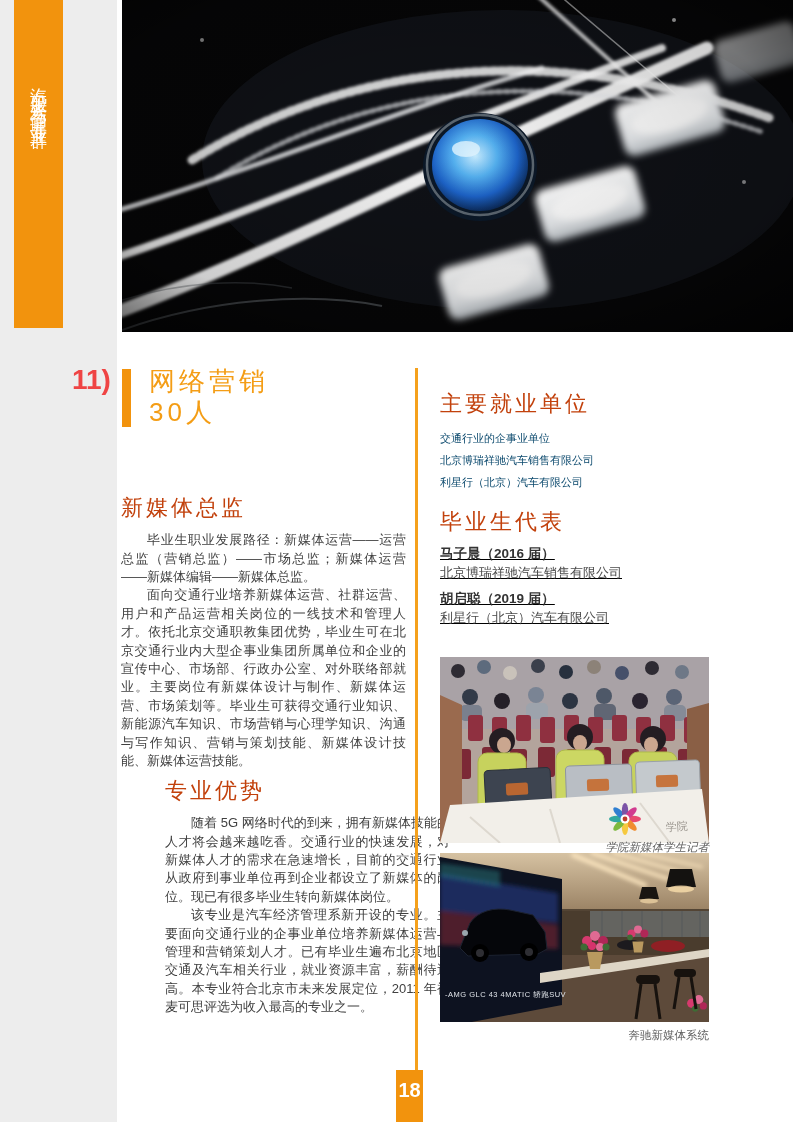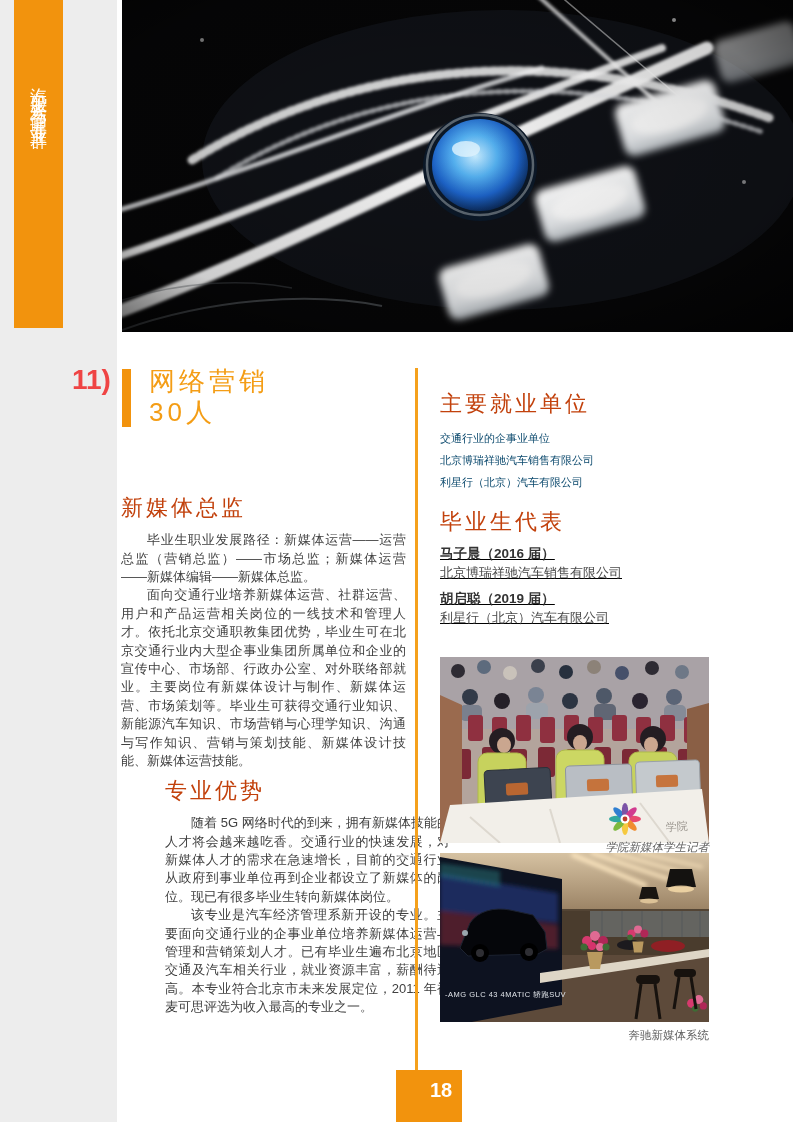--- a/index.html
+++ b/index.html
@@ -47,21 +47,21 @@
   
   .career{left:121px;top:496px;width:285px;}
   .advantages{left:121px;top:779px;width:285px;margin-left:44px;}
   .body-para{
     margin:0;color:#404040;font-size:13px;line-height:18.4px;
     text-align:justify;text-indent:2em;
   }
 
   
   .divider{left:415px;top:368px;width:2.5px;height:702px;background:#f5a11c;}
-  .page-box{left:396px;top:1070px;width:42px;height:52px;background:#f2930d;padding-left:24px;}
+  .page-box{left:396px;top:1070px;width:27px;height:52px;background:#f2930d;}
   .page-num{display:block;text-align:center;margin-top:9px;color:#ffffff;font-size:20px;font-weight:700;}
 
   
   .employers{left:440px;top:392px;width:270px;}
   .emp-line{color:#0c4a6e;font-size:11px;line-height:22px;}
   .graduates{left:440px;top:510px;width:270px;}
   .grad-entry{margin-top:9px;text-decoration:underline;}
   .grad-name{color:#333333;font-size:13.5px;font-weight:700;line-height:17px;}
   .grad-company{color:#4a4a4a;font-size:13px;line-height:17px;margin-top:2px;}
 

